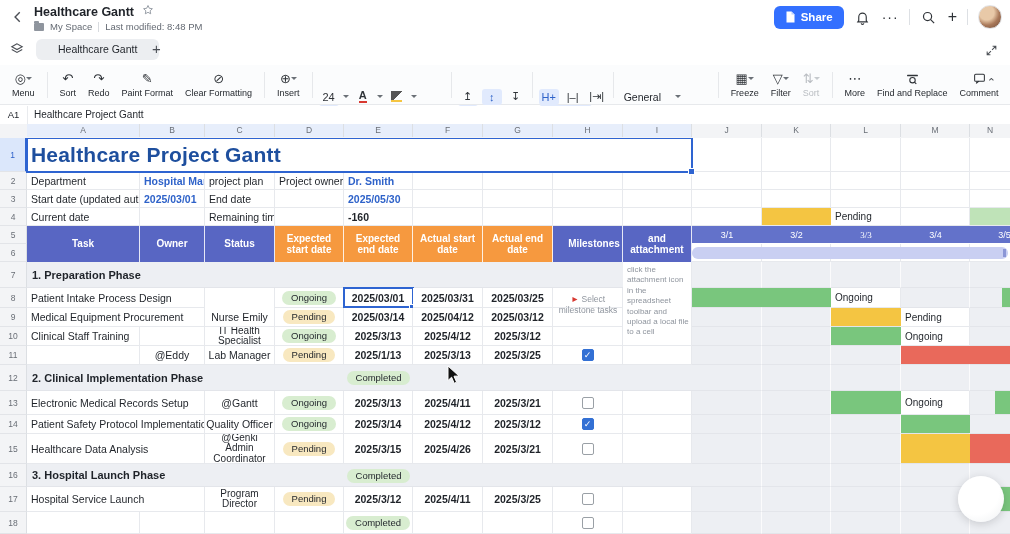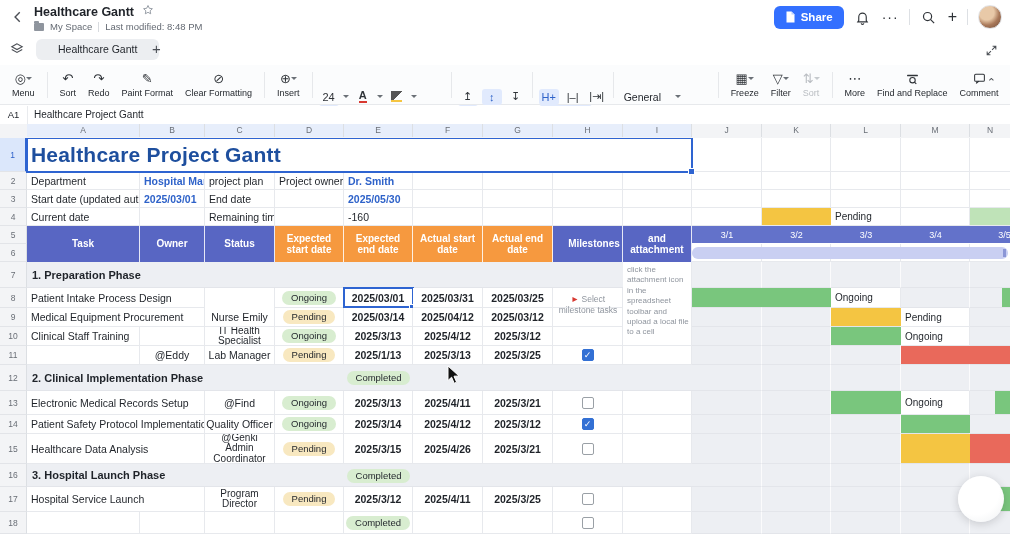--- a/index.html
+++ b/index.html
@@ -61,21 +61,21 @@
   .corner{position:absolute;left:0;top:0;width:27px;height:13px;border-right:1px solid #dcdfe3;background:#f3f4f6;}
   
   #grid{position:absolute;left:0;top:138px;width:1010px;height:396px;overflow:hidden;background:#fff;}
   .gut{position:absolute;left:0;width:27px;background:#f3f4f6;border-right:1px solid #dcdfe3;border-bottom:1px solid #e2e4e8;box-sizing:border-box;font-size:8.5px;color:#696e76;display:flex;align-items:center;justify-content:center;}
   .gut.sel{background:#dbe7fb;border-right:2px solid #2e64d1;color:#2e62c9;}
   .bgcell{position:absolute;box-sizing:border-box;border-right:1px solid #e7e9ed;border-bottom:1px solid #e7e9ed;background:#fff;}
   .bgcell.gray{background:#edeff3;border-right:1px solid #fbfbfc;border-bottom:1px solid #e3e5ea;}
   .ccell{position:absolute;box-sizing:border-box;border-right:1px solid #e7e9ed;border-bottom:1px solid #e7e9ed;background:#fff;font-size:10.5px;color:#1f2329;display:flex;align-items:center;overflow:hidden;white-space:nowrap;padding:0 4px;}
   .ccell.center{justify-content:center;}
   .ccell.blue{color:#2e62c9;font-weight:700;}
-  .ccell.bold{font-weight:400;}
+  .ccell.bold{font-weight:700;}
   .ccell.date{font-weight:700;justify-content:center;}
   .ccell.wrap{white-space:normal;text-align:center;line-height:1.05;font-size:10px;padding:0 2px;}
   .phase-cell{position:absolute;box-sizing:border-box;background:#edeff3;border-bottom:1px solid #e3e5ea;font-size:11px;font-weight:700;color:#1f2329;display:flex;align-items:center;padding:0 5px;}
   .title-cell{position:absolute;box-sizing:border-box;background:#fff;font-size:21px;font-weight:700;color:#1e4f9e;display:flex;align-items:center;padding:0 4px;letter-spacing:.2px;}
   .pill{display:inline-block;height:14px;line-height:14px;border-radius:7px;padding:0 9px;font-size:9.5px;color:#1f2329;}
   .hdrcell{position:absolute;box-sizing:border-box;color:#fff;font-size:10px;font-weight:700;display:flex;align-items:center;justify-content:center;text-align:center;line-height:1.15;border-right:1px solid rgba(255,255,255,.85);padding:0 3px;}
   .bar{position:absolute;}
   .glabel{position:absolute;box-sizing:border-box;background:#fff;border-right:1px solid #e7e9ed;border-bottom:1px solid #e7e9ed;font-size:10px;color:#1f2329;display:flex;align-items:center;padding:0 4px;}
   .bandlab{position:absolute;color:#fff;font-size:9px;text-align:center;}
   .note{position:absolute;box-sizing:border-box;font-size:8px;color:#8f959e;line-height:1.3;}
@@ -371,21 +371,21 @@
       <div class="ccell" style="left: 27px; top: 70px; width: 113px; height: 18px;">Current date</div>
       <div class="ccell" style="left: 205px; top: 70px; width: 70px; height: 18px;">Remaining time</div>
       <div class="ccell bold" style="left: 344px; top: 70px; width: 69px; height: 18px;">-160</div>
       <div class="bar" style="left: 762px; top: 70px; width: 69px; height: 17px; background: rgb(244, 197, 66);"></div>
       <div class="glabel" style="left: 831px; top: 70px; width: 70px; height: 18px;">Pending</div>
       <div class="bar" style="left: 970px; top: 70px; width: 40px; height: 17px; background: rgb(191, 227, 184);"></div>
       <div class="gut" style="left: 0px; top: 88px; width: 27px; height: 18px;">5</div>
       <div class="bar" style="left: 692px; top: 88px; width: 318px; height: 17px; background: rgb(99, 114, 202);"></div>
       <div class="bandlab" style="left: 692px; top: 92px; width: 70px; height: 10px;">3/1</div>
       <div class="bandlab" style="left: 762px; top: 92px; width: 69px; height: 10px;">3/2</div>
-      <div class="bandlab" style="left: 831px; top: 92px; width: 70px; height: 10px;">3/3</div>
+      <div class="bandlab" style="left: 831px; top: 92px; width: 70px; height: 10px; font-family: Liberation Serif, serif;">3/3</div>
       <div class="bandlab" style="left: 901px; top: 92px; width: 69px; height: 10px;">3/4</div>
       <div class="bandlab" style="left: 970px; top: 92px; width: 69px; height: 10px;">3/5</div>
       <div class="gut" style="left: 0px; top: 106px; width: 27px; height: 18px;">6</div>
       <div class="bgcell" style="left: 692px; top: 106px; width: 70px; height: 18px;"></div>
       <div class="bgcell" style="left: 762px; top: 106px; width: 69px; height: 18px;"></div>
       <div class="bgcell" style="left: 831px; top: 106px; width: 70px; height: 18px;"></div>
       <div class="bgcell" style="left: 901px; top: 106px; width: 69px; height: 18px;"></div>
       <div class="bgcell" style="left: 970px; top: 106px; width: 41px; height: 18px;"></div>
       <div class="bar" style="left: 692px; top: 109px; width: 316px; height: 12px; background: rgb(201, 207, 242); border-radius: 6px;"></div>
       <div class="bar" style="left: 1003px; top: 111px; width: 3px; height: 8px; background: rgb(139, 150, 214);"></div>
@@ -520,21 +520,21 @@
       <div class="bgcell" style="left: 413px; top: 253px; width: 70px; height: 24px;"></div>
       <div class="bgcell" style="left: 483px; top: 253px; width: 70px; height: 24px;"></div>
       <div class="bgcell" style="left: 553px; top: 253px; width: 70px; height: 24px;"></div>
       <div class="bgcell" style="left: 623px; top: 253px; width: 69px; height: 24px;"></div>
       <div class="bgcell gray" style="left: 692px; top: 253px; width: 70px; height: 24px;"></div>
       <div class="bgcell gray" style="left: 762px; top: 253px; width: 69px; height: 24px;"></div>
       <div class="bgcell gray" style="left: 831px; top: 253px; width: 70px; height: 24px;"></div>
       <div class="bgcell gray" style="left: 901px; top: 253px; width: 69px; height: 24px;"></div>
       <div class="bgcell gray" style="left: 970px; top: 253px; width: 41px; height: 24px;"></div>
       <div class="ccell" style="left: 27px; top: 253px; width: 178px; height: 24px;">Electronic Medical Records Setup</div>
-      <div class="ccell center" style="left: 205px; top: 253px; width: 70px; height: 24px;">@Find</div>
+      <div class="ccell center" style="left: 205px; top: 253px; width: 70px; height: 24px;">@Gantt</div>
       <div class="ccell green center" style="left: 275px; top: 253px; width: 69px; height: 24px;">
         <span class="pill" style="background: rgb(216, 237, 208);">Ongoing</span>
       </div>
       <div class="ccell date" style="left: 344px; top: 253px; width: 69px; height: 24px;">2025/3/13</div>
       <div class="ccell date" style="left: 413px; top: 253px; width: 70px; height: 24px;">2025/4/11</div>
       <div class="ccell date" style="left: 483px; top: 253px; width: 70px; height: 24px;">2025/3/21</div>
       <div class="ccell center" style="left: 553px; top: 253px; width: 70px; height: 24px;">
         <span class="cbx"></span>
       </div>
       <div class="bar" style="left: 831px; top: 253px; width: 70px; height: 23px; background: rgb(121, 198, 125);"></div>

